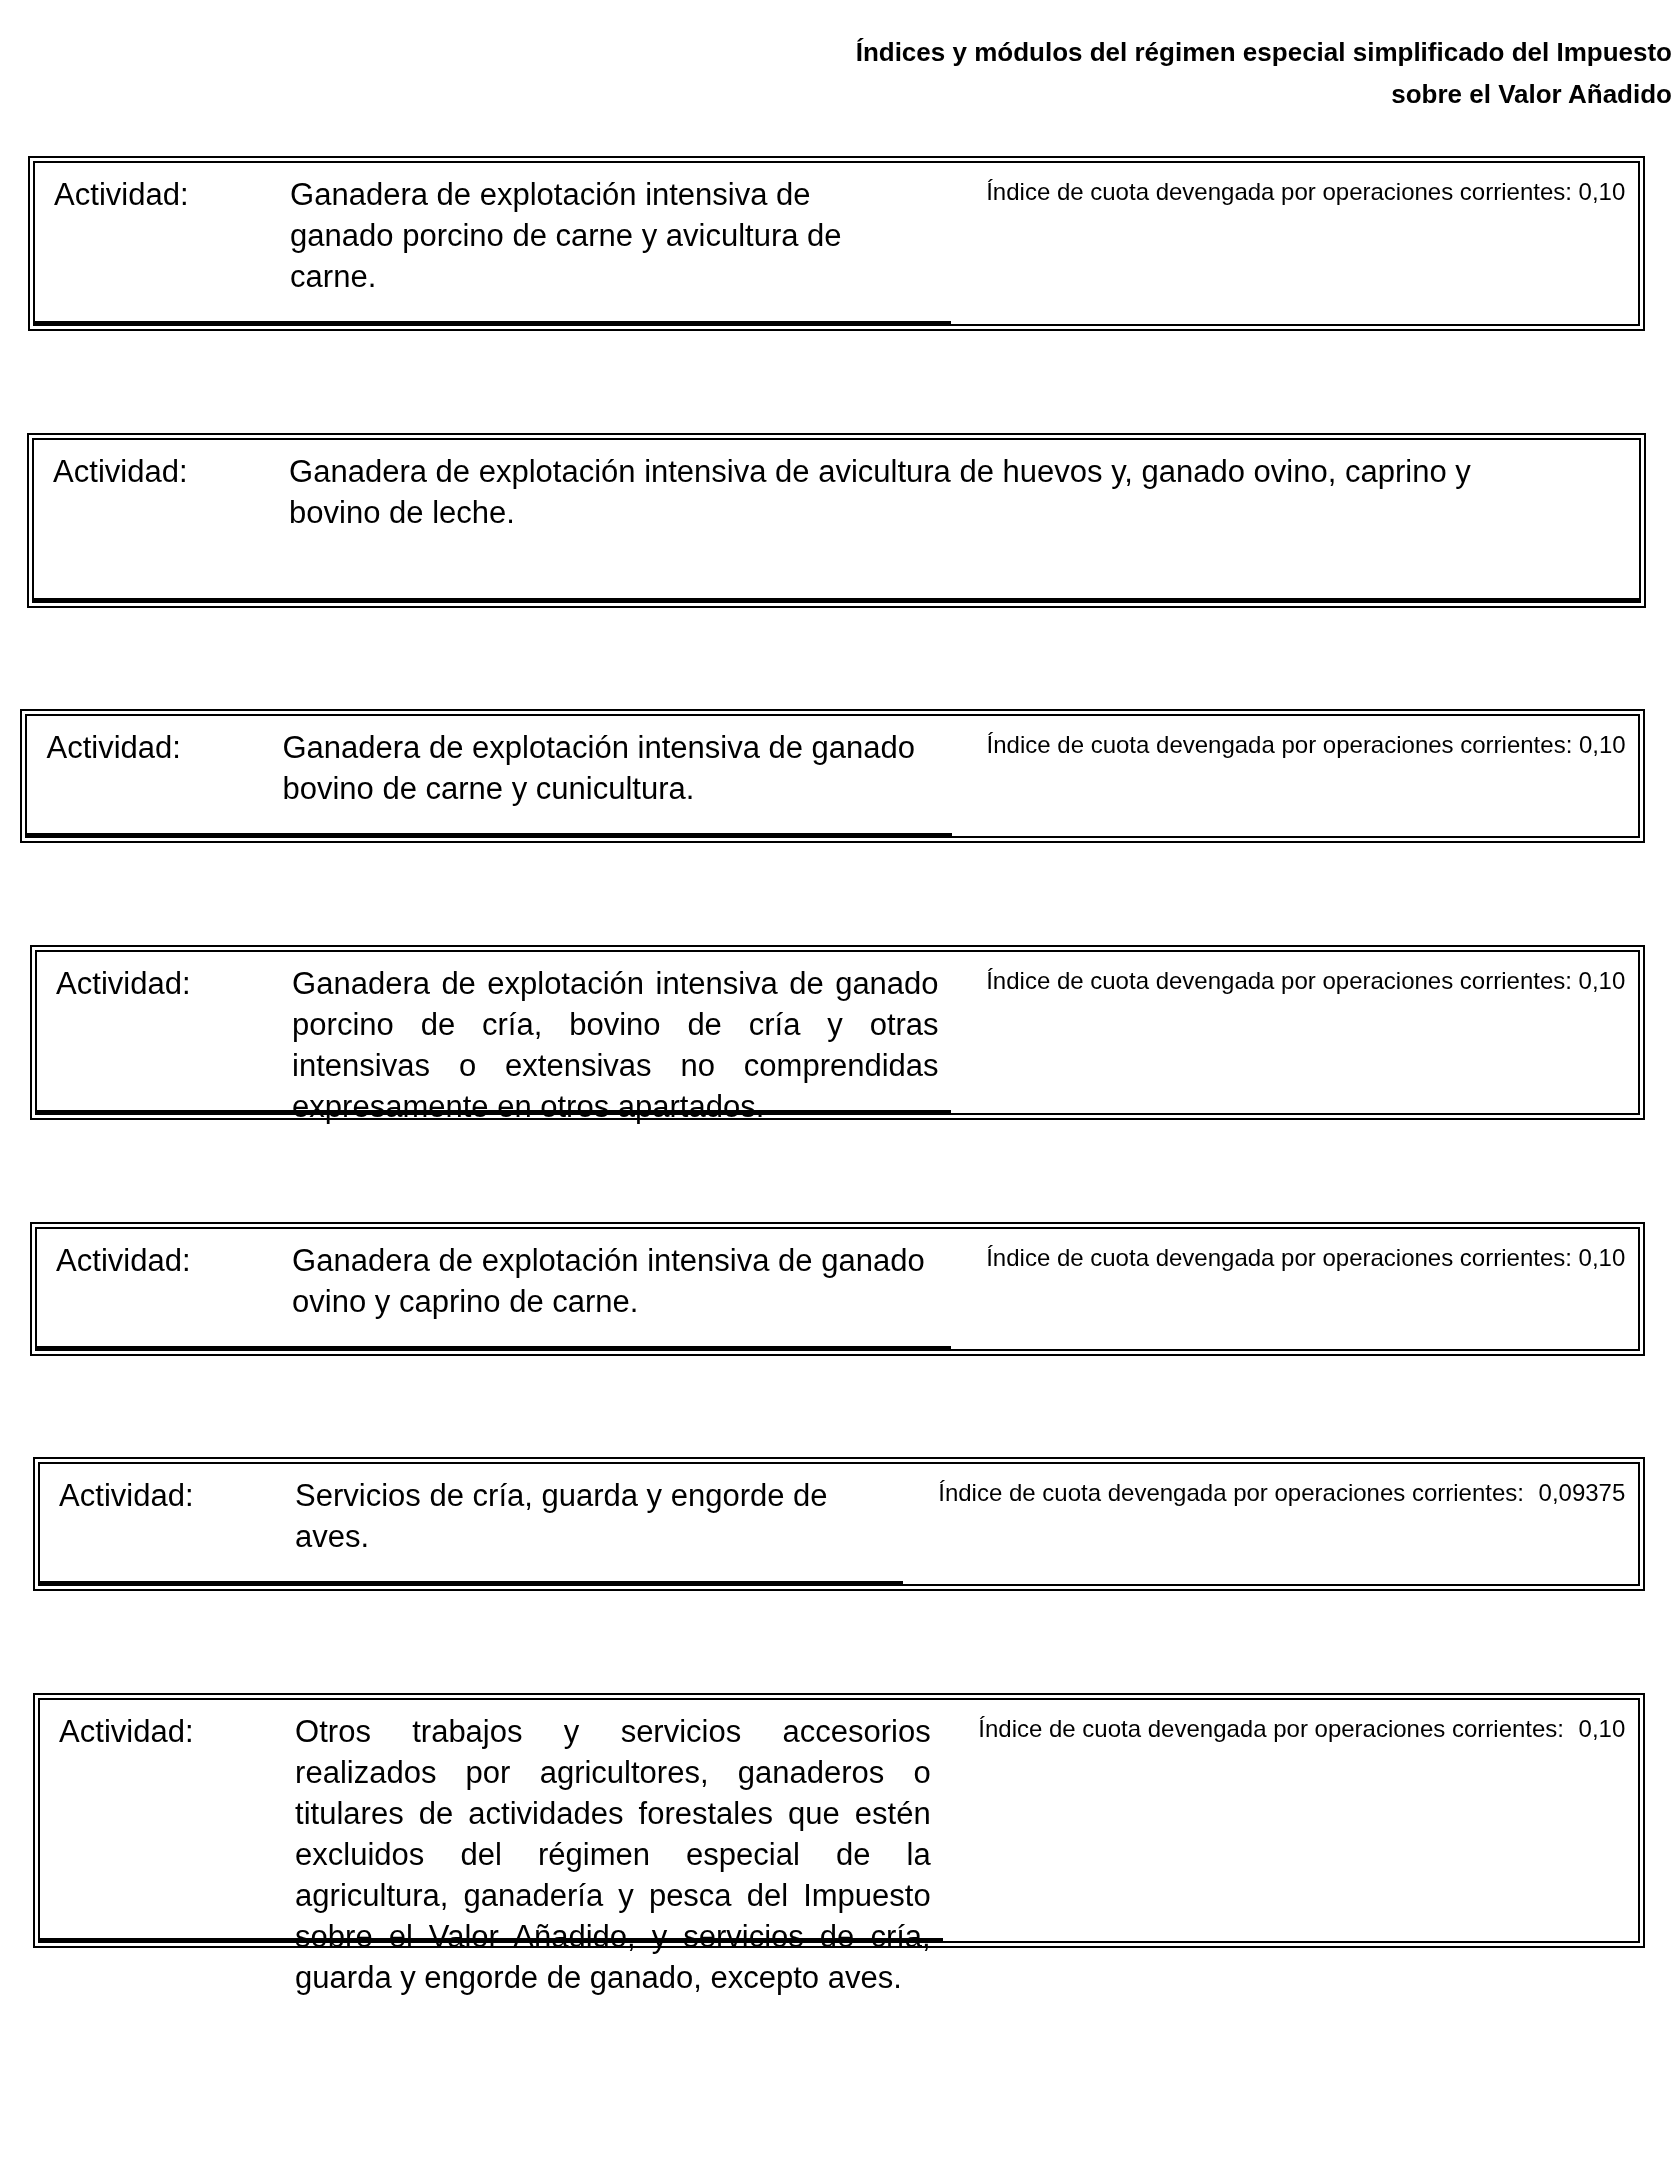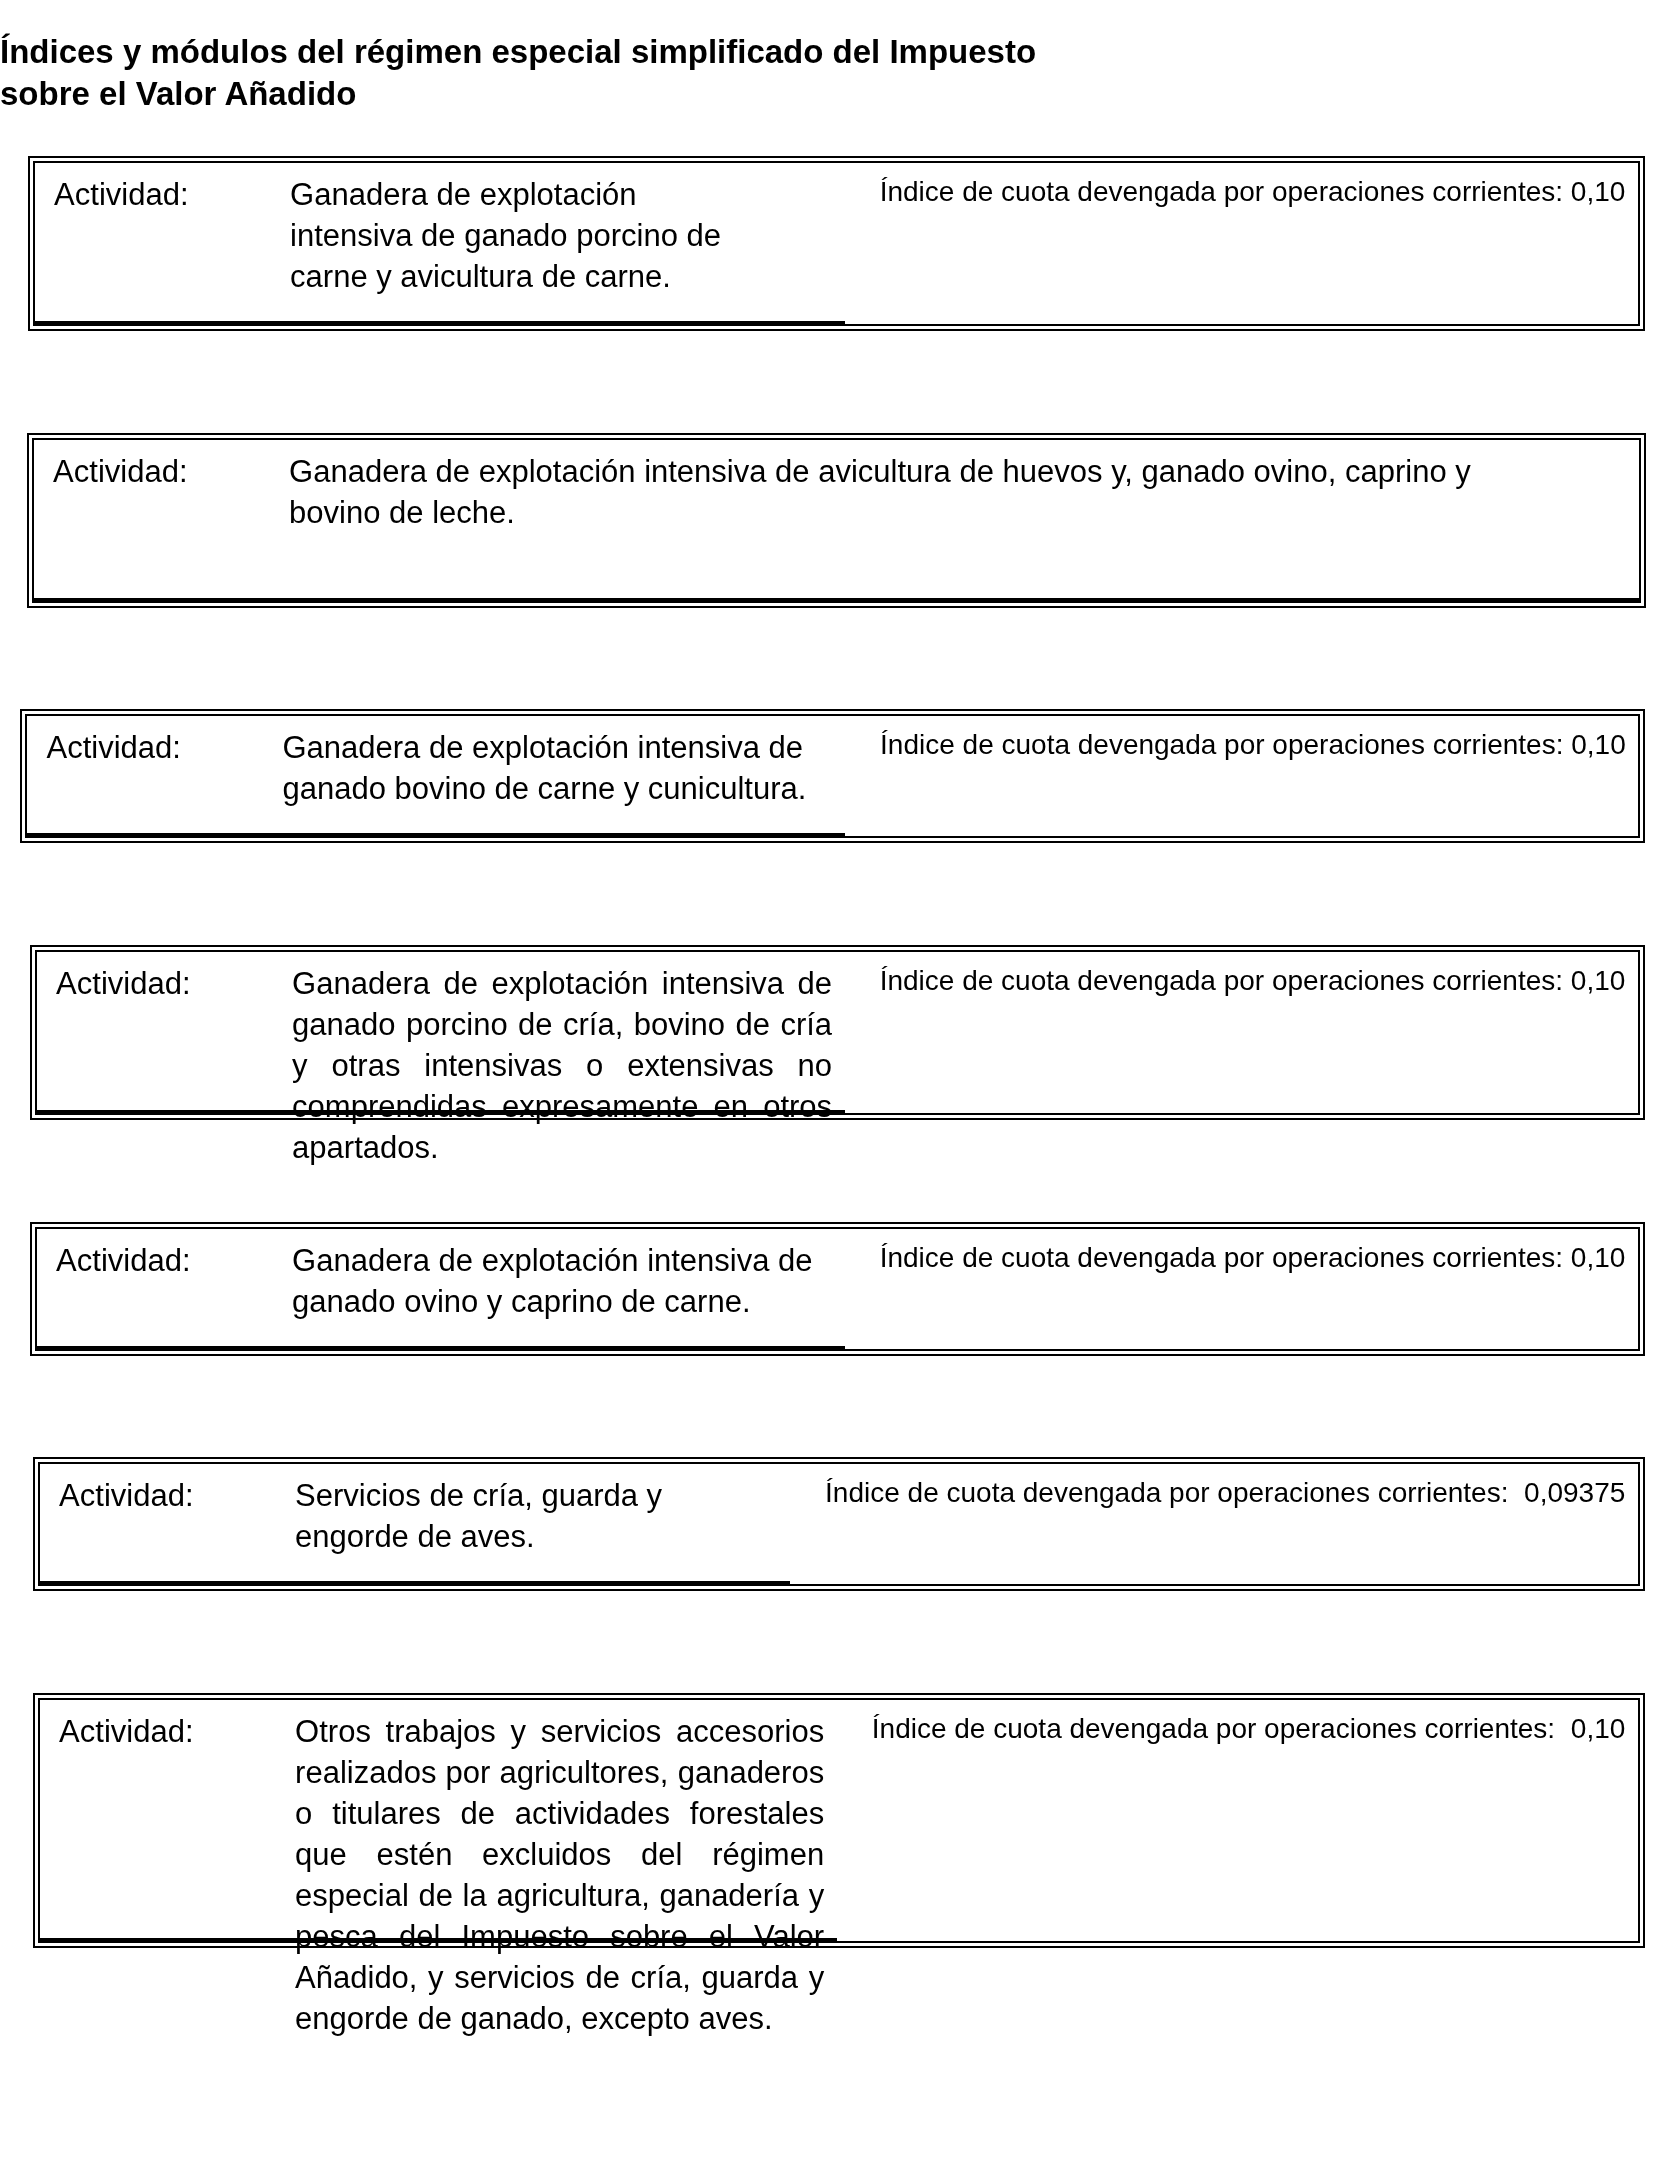--- a/index.html
+++ b/index.html
@@ -1,26 +1,26 @@
 <!DOCTYPE html>
 <html style="font-size:12.6px"><head>
 <meta charset="utf-8">
 <style>
   html, body { margin: 0; padding: 0; background: #ffffff; }
   body { width: 1672px; height: 2183px; position: relative; overflow: hidden;
          font-family: "Liberation Sans", sans-serif; color: #000; }
-  .title { position: absolute; left: 0; width: 1672px; top: 31px; text-align: left;
-           font-weight: bold; font-size: 33px; line-height: 42px; }
+  .title { position: absolute; left: 0; width: 1672px; top: 31px; text-align: right;
+           font-weight: bold; font-size: 26px; line-height: 42px; }
   .box { position: absolute; border: 2.4px solid #000; padding: 3.1px; box-sizing: border-box; }
   .inner { border: 2.4px solid #000; height: 100%; box-sizing: border-box; display: flex; flex-direction: row; }
   .row-act { display: flex; border-bottom: 3.1px solid #000; padding: 11px 12.6px 7.9px 19px; font-size: 31px; line-height: 41px; flex: 1 1 auto; }
   .lbl { width: 236px; flex: 0 0 236px; }
   .desc { flex: 1 1 auto; }
   .desc.justify { text-align: justify; text-align-last: left; }
-  .row-idx { padding: 7.9px 12.6px 9.4px 19px; font-size: 28px; line-height: 41px; flex: 0 0 auto; margin-left: 16px; }
+  .row-idx { padding: 7.9px 12.6px 9.4px 19px; font-size: 24px; line-height: 41px; flex: 0 0 auto; margin-left: 16px; }
 </style>
 </head>
 <body>
 
 <div class="title">
   <div>Índices y módulos del régimen especial simplificado del Impuesto</div>
   <div>sobre el Valor Añadido</div>
 </div>
 
 <div class="box" style="left:28px; top:156px; width:1617px; height:175px;">

